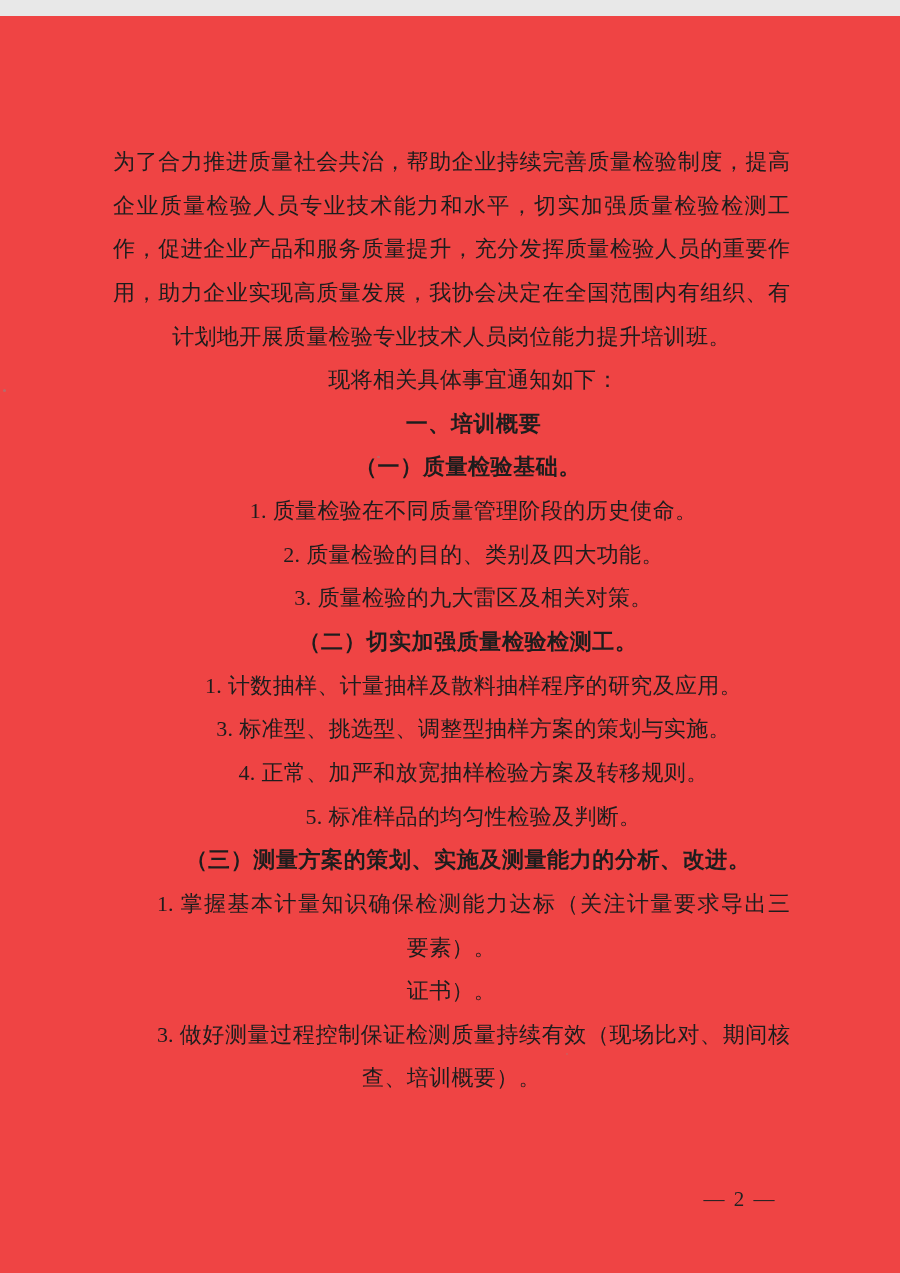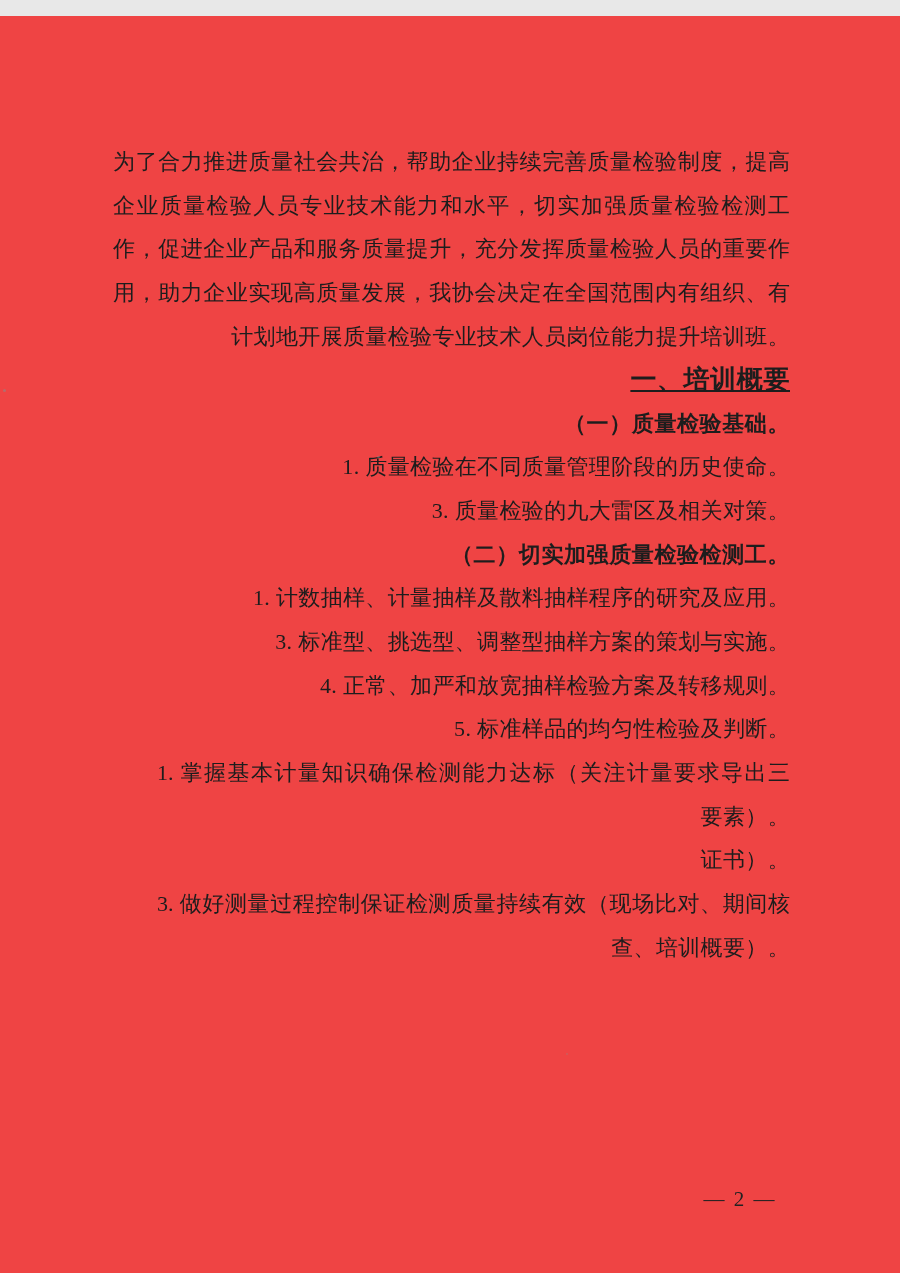--- a/index.html
+++ b/index.html
@@ -15,35 +15,35 @@
   .content{
     position:absolute;
     left:113px;top:124px;
     width:677px;
   }
   .line{
     height:43.65px;
     line-height:43.65px;
     font-size:22px;
     letter-spacing:0.35px;
-    text-align:right;
+    text-align:center;
   }
   .j{
     text-align:justify;
     text-align-last:justify;
     letter-spacing:0;
   }
   .ind{ text-indent:44px; }
   .indh{ text-indent:33px; }
   .h1,.h2{
     font-weight:bold;
     font-family:"Liberation Sans","DejaVu Sans",sans-serif;
     letter-spacing:0.6px;
   }
-  .h1{ font-size:26px;text-decoration:underline; }
+  .h1{ font-size:22px; }
   .page-number{
     position:absolute;
     left:695px;top:1168px;
     width:90px;height:30px;
     line-height:30px;
     font-size:21px;
     letter-spacing:2px;
     text-align:center;
     color:#222;
     font-family:"Liberation Serif","DejaVu Serif",serif;
@@ -64,33 +64,36 @@
 <div class="page">
 
   <div class="content">
 
     <div class="line j">为了合力推进质量社会共治，帮助企业持续完善质量检验制度，提高</div>
     <div class="line j">企业质量检验人员专业技术能力和水平，切实加强质量检验检测工</div>
     <div class="line j">作，促进企业产品和服务质量提升，充分发挥质量检验人员的重要作</div>
     <div class="line j">用，助力企业实现高质量发展，我协会决定在全国范围内有组织、有</div>
     <div class="line">计划地开展质量检验专业技术人员岗位能力提升培训班。</div>
 
+    <div class="line ind">现将相关具体事宜通知如下：</div>
 
     <div class="line ind h1">一、培训概要</div>
 
     <div class="line indh h2">（一）质量检验基础。</div>
     <div class="line ind">1. 质量检验在不同质量管理阶段的历史使命。</div>
+    <div class="line ind">2. 质量检验的目的、类别及四大功能。</div>
     <div class="line ind">3. 质量检验的九大雷区及相关对策。</div>
 
     <div class="line indh h2">（二）切实加强质量检验检测工。</div>
     <div class="line ind">1. 计数抽样、计量抽样及散料抽样程序的研究及应用。</div>
     <div class="line ind">3. 标准型、挑选型、调整型抽样方案的策划与实施。</div>
     <div class="line ind">4. 正常、加严和放宽抽样检验方案及转移规则。</div>
     <div class="line ind">5. 标准样品的均匀性检验及判断。</div>
 
+    <div class="line indh h2">（三）测量方案的策划、实施及测量能力的分析、改进。</div>
     <div class="line ind j">1. 掌握基本计量知识确保检测能力达标（关注计量要求导出三</div>
     <div class="line">要素）。</div>
     <div class="line">证书）。</div>
     <div class="line ind j">3. 做好测量过程控制保证检测质量持续有效（现场比对、期间核</div>
     <div class="line">查、培训概要）。</div>
 
   </div>
 
   <div class="page-number">— 2 —</div>
 

